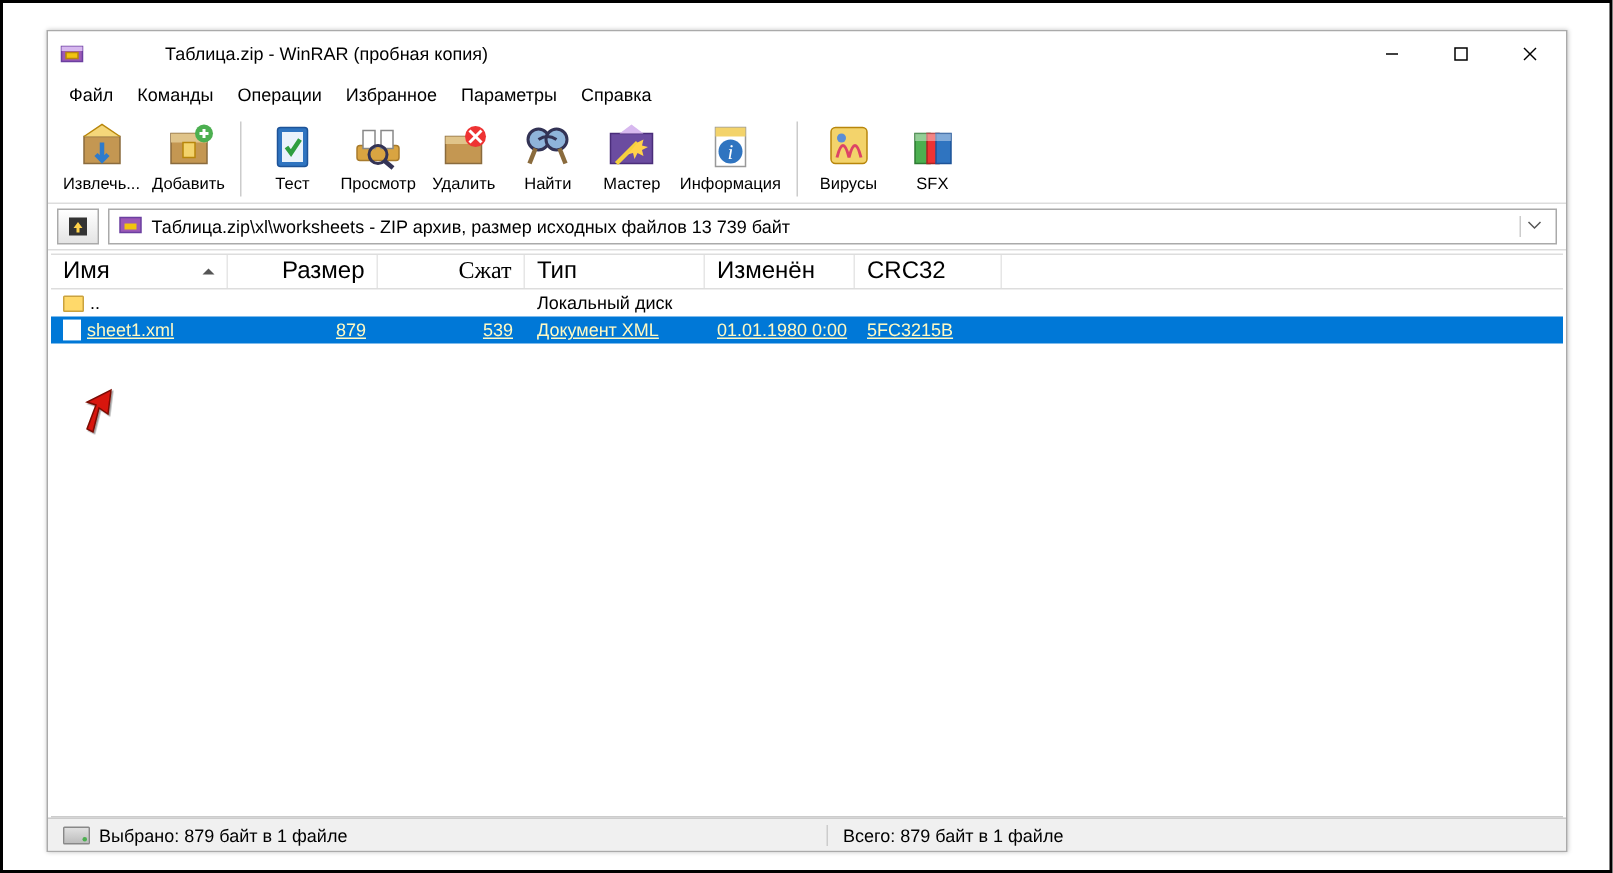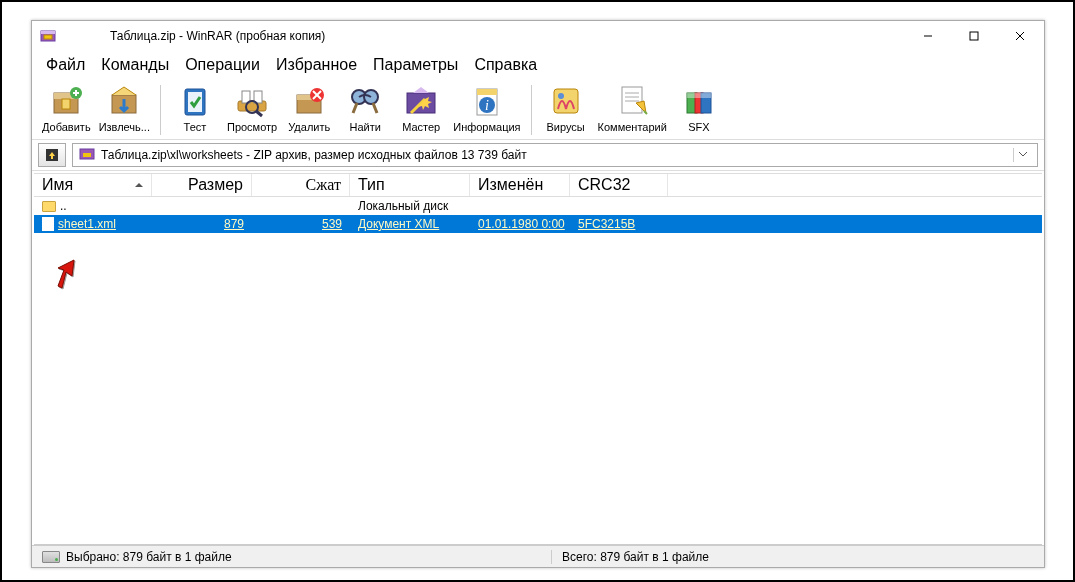--- a/index.html
+++ b/index.html
@@ -32,21 +32,21 @@
   padding: 0 1px 0 8px;
   background: #fff;
 }
 .titlebar .app-icon { width: 16px; height: 16px; margin-right: 6px; }
 .titlebar .title { flex: 1; font-size: 12px; margin-left: 48px; }
 .win-btn { width: 46px; height: 30px; display: flex; align-items: center; justify-content: center; cursor: default; }
 .menubar {
   display: flex;
   gap: 0;
   padding: 2px 6px;
-  font-size: 16px;
+  font-size: 12px;
 }
 .menubar span { padding: 3px 8px; cursor: default; }
 .toolbar {
   display: flex;
   align-items: flex-start;
   padding: 2px 6px 4px 6px;
   border-bottom: 1px solid #ddd;
   gap: 0;
 }
 .tool-btn {
@@ -168,36 +168,36 @@
     <span>Команды</span>
     <span>Операции</span>
     <span>Избранное</span>
     <span>Параметры</span>
     <span>Справка</span>
   </div>
 
   <div class="toolbar">
     <div class="tool-btn">
       <span class="ico"><svg viewBox="0 0 36 36">
+            <rect x="6" y="12" width="24" height="18" fill="#c49752" stroke="#8a6b3d"></rect>
+            <path d="M6 12 L18 4 L30 12" fill="#f5d77a" stroke="#b8860b"></path>
+            <path d="M18 16 L18 28 M14 24 L18 28 L22 24" stroke="#2e7bcc" stroke-width="3" fill="none"></path>
+          </svg></span>
+      <span>Извлечь...</span>
+    </div>
+    <div class="tool-btn">
+      <span class="ico"><svg viewBox="0 0 36 36">
             <rect x="6" y="10" width="24" height="20" fill="#c49752" stroke="#8a6b3d"></rect>
             <rect x="6" y="10" width="24" height="6" fill="#e0c48a"></rect>
             <rect x="14" y="16" width="8" height="10" fill="#f3d36b" stroke="#b8860b"></rect>
             <circle cx="28" cy="10" r="6" fill="#4caf50"></circle>
             <path d="M28 7v6M25 10h6" stroke="#fff" stroke-width="2"></path>
           </svg></span>
       <span>Добавить</span>
     </div>
-    <div class="tool-btn">
-      <span class="ico"><svg viewBox="0 0 36 36">
-            <rect x="6" y="12" width="24" height="18" fill="#c49752" stroke="#8a6b3d"></rect>
-            <path d="M6 12 L18 4 L30 12" fill="#f5d77a" stroke="#b8860b"></path>
-            <path d="M18 16 L18 28 M14 24 L18 28 L22 24" stroke="#2e7bcc" stroke-width="3" fill="none"></path>
-          </svg></span>
-      <span>Извлечь...</span>
-    </div>
     <div class="tool-sep"></div>
     <div class="tool-btn">
       <span class="ico"><svg viewBox="0 0 36 36">
             <rect x="8" y="6" width="20" height="26" rx="2" fill="#2f74c0" stroke="#1d5398"></rect>
             <rect x="11" y="9" width="14" height="20" fill="#eaf2fb"></rect>
             <path d="M14 19 L17 23 L23 14" stroke="#2e9e3f" stroke-width="3" fill="none"></path>
           </svg></span>
       <span>Тест</span>
     </div>
     <div class="tool-btn">
@@ -249,31 +249,20 @@
       <span>Информация</span>
     </div>
     <div class="tool-sep"></div>
     <div class="tool-btn">
       <span class="ico"><svg viewBox="0 0 36 36">
             <rect x="6" y="6" width="24" height="24" rx="3" fill="#f3d36b" stroke="#b8860b"></rect>
             <path d="M10 26 Q14 10 18 26 Q22 10 26 26" fill="none" stroke="#d46" stroke-width="2"></path>
             <circle cx="13" cy="13" r="3" fill="#5b8ed6"></circle>
           </svg></span>
       <span>Вирусы</span>
-    </div>
-    <div class="tool-btn">
-      <span class="ico"><svg viewBox="0 0 36 36">
-            <rect x="8" y="4" width="20" height="26" fill="#fff" stroke="#999"></rect>
-            <line x1="11" y1="10" x2="25" y2="10" stroke="#aaa"></line>
-            <line x1="11" y1="14" x2="25" y2="14" stroke="#aaa"></line>
-            <line x1="11" y1="18" x2="25" y2="18" stroke="#aaa"></line>
-            <path d="M22 20 L32 30 L30 18 Z" fill="#f3c13a" stroke="#b8860b"></path>
-            <path d="M30 28 L33 31" stroke="#7a4" stroke-width="2"></path>
-          </svg></span>
-      <span>Комментарий</span>
     </div>
     <div class="tool-btn">
       <span class="ico"><svg viewBox="0 0 36 36">
             <rect x="6" y="10" width="10" height="20" fill="#4caf50" stroke="#2d7a32"></rect>
             <rect x="14" y="10" width="8" height="20" fill="#e33" stroke="#a22"></rect>
             <rect x="20" y="10" width="10" height="20" fill="#2f74c0" stroke="#1d5398"></rect>
             <rect x="6" y="10" width="24" height="5" fill="#fff6"></rect>
           </svg></span>
       <span>SFX</span>
     </div>

